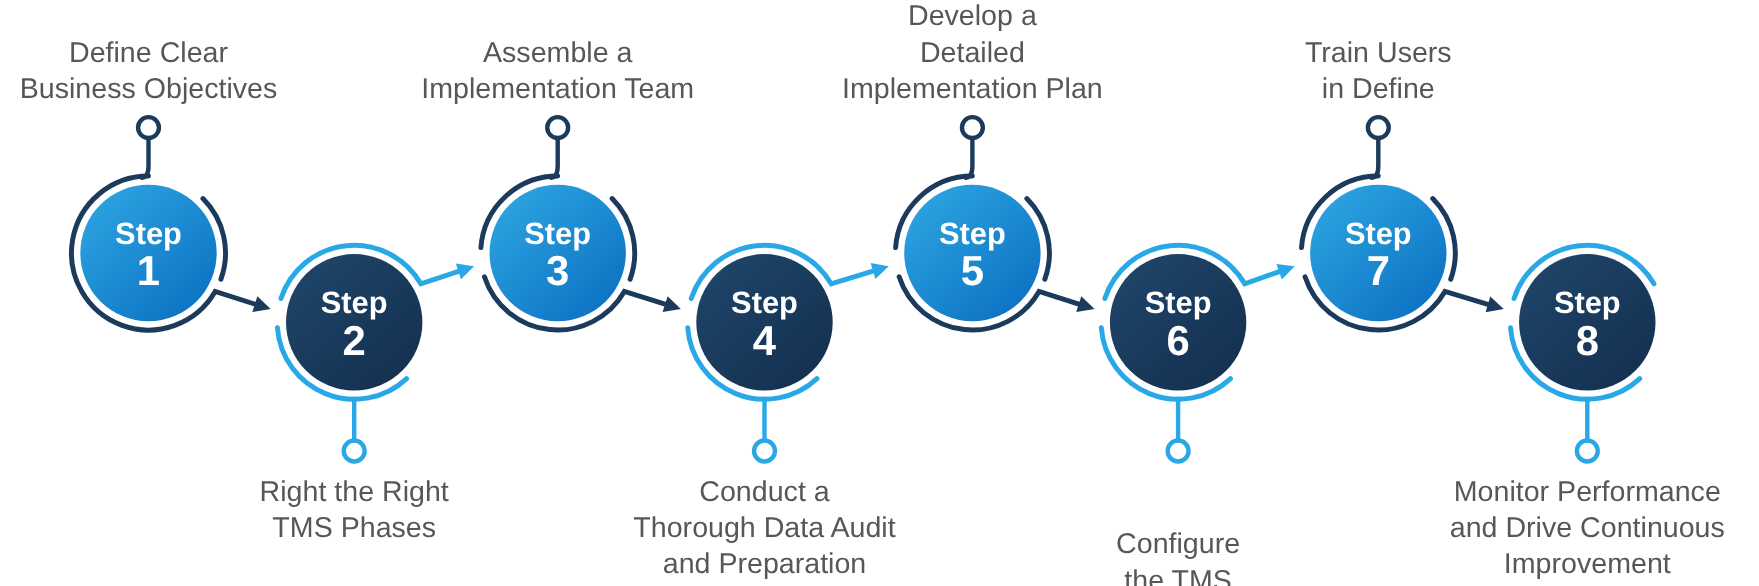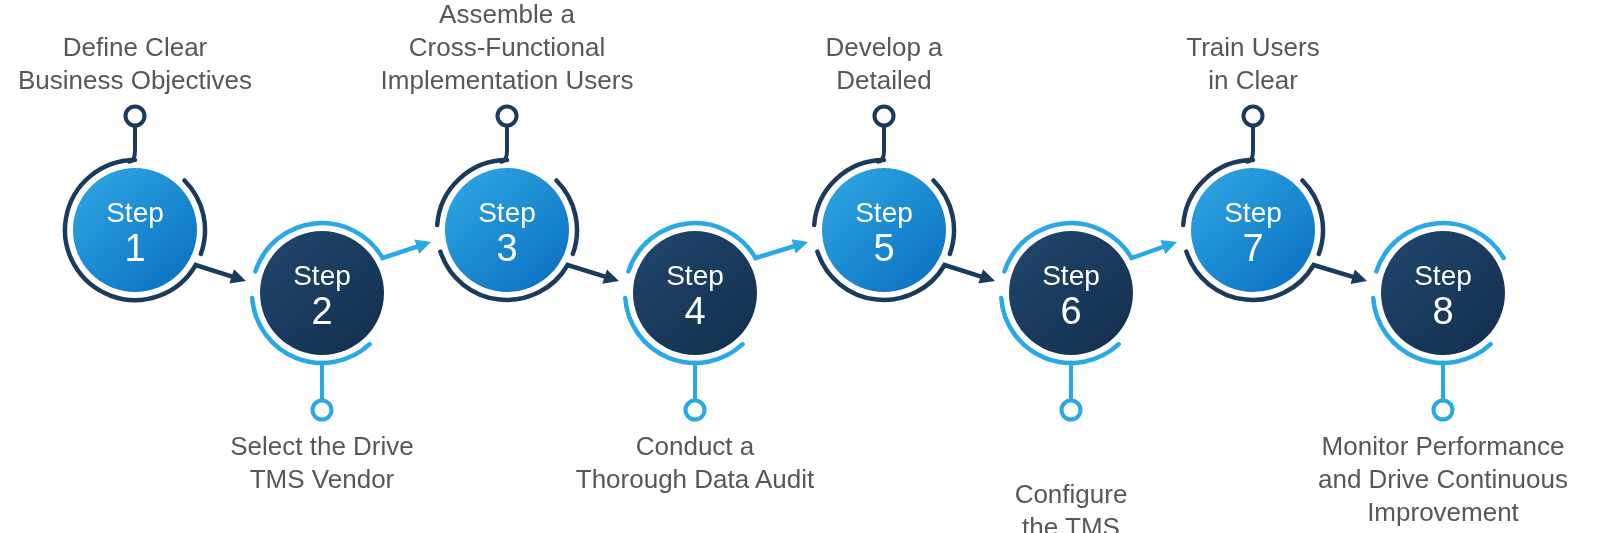--- a/index.html
+++ b/index.html
@@ -9,21 +9,21 @@
   }
   .stage svg{position:absolute;left:0;top:0;}
   #labels-layer{position:absolute;left:0;top:0;width:100%;height:100%;pointer-events:none;}
   .label{
     position:absolute;width:440px;text-align:center;
     color:var(--label-color,#56575A);
     font-size:26px;line-height:33px;font-weight:400;
   }
   .badge{
     position:absolute;transform:translate(-50%,-50%);text-align:center;
-    color:var(--circle-text,#fff);font-weight:400;white-space:nowrap;
+    color:var(--circle-text,#fff);font-weight:700;white-space:nowrap;
   }
   .badge .word{font-size:28px;line-height:31px;}
   .badge .num{font-size:38px;line-height:40px;}
 </style>
 </head>
 <body>
 
 <div class="stage" id="stage" style="--bg: #FFFFFF; --label-color: #56575A; --circle-text: #FFFFFF;">
   <svg id="diagram-svg" width="1599" height="533" viewBox="0 0 1599 533">
       <defs>
@@ -110,64 +110,65 @@
       </div>
       <div class="label top" style="left: -85px; bottom: 436px;">
         <div>Define Clear</div>
         <div>Business Objectives</div>
       </div>
       <div class="badge" style="left: 322px; top: 295px;">
         <div class="word">Step</div>
         <div class="num">2</div>
       </div>
       <div class="label bottom" style="left: 102px; top: 430px;">
-        <div>Select the Drive</div>
-        <div>TMS Vendor</div>
+        <div>Right the Right</div>
+        <div>TMS Phases</div>
       </div>
       <div class="badge" style="left: 507px; top: 232px;">
         <div class="word">Step</div>
         <div class="num">3</div>
       </div>
       <div class="label top" style="left: 287px; bottom: 436px;">
         <div>Assemble a</div>
-        <div>Cross-Functional</div>
-        <div>Implementation Users</div>
+        <div>Implementation Team</div>
       </div>
       <div class="badge" style="left: 695px; top: 295px;">
         <div class="word">Step</div>
         <div class="num">4</div>
       </div>
       <div class="label bottom" style="left: 475px; top: 430px;">
         <div>Conduct a</div>
         <div>Thorough Data Audit</div>
+        <div>and Preparation</div>
       </div>
       <div class="badge" style="left: 884px; top: 232px;">
         <div class="word">Step</div>
         <div class="num">5</div>
       </div>
       <div class="label top" style="left: 664px; bottom: 436px;">
         <div>Develop a</div>
         <div>Detailed</div>
+        <div>Implementation Plan</div>
       </div>
       <div class="badge" style="left: 1071px; top: 295px;">
         <div class="word">Step</div>
         <div class="num">6</div>
       </div>
       <div class="label bottom" style="left: 851px; top: 430px; margin-top: 48px;">
         <div>Configure</div>
         <div>the TMS</div>
         <div>and Integrate</div>
       </div>
       <div class="badge" style="left: 1253px; top: 232px;">
         <div class="word">Step</div>
         <div class="num">7</div>
       </div>
       <div class="label top" style="left: 1033px; bottom: 436px;">
         <div>Train Users</div>
-        <div>in Clear</div>
+        <div>in Define</div>
       </div>
       <div class="badge" style="left: 1443px; top: 295px;">
         <div class="word">Step</div>
         <div class="num">8</div>
       </div>
       <div class="label bottom" style="left: 1223px; top: 430px;">
         <div>Monitor Performance</div>
         <div>and Drive Continuous</div>
         <div>Improvement</div>
       </div>

